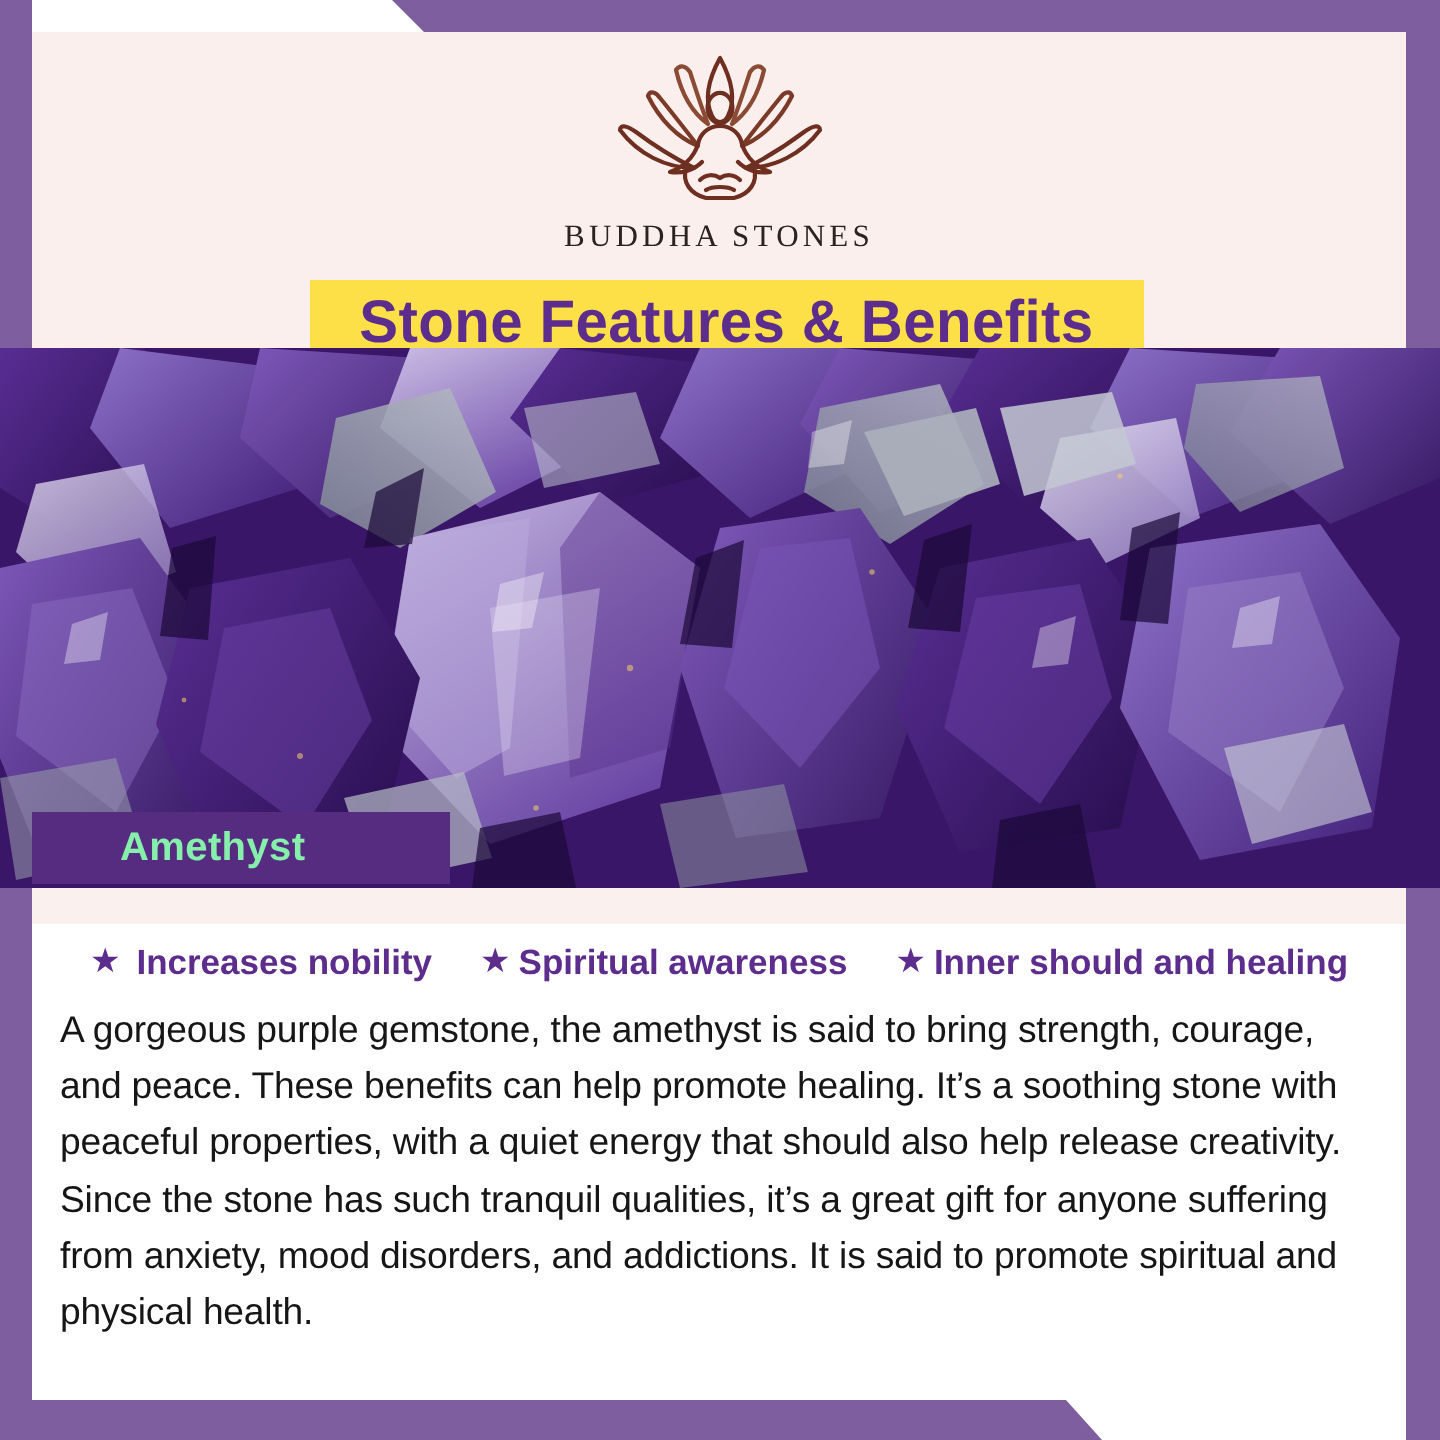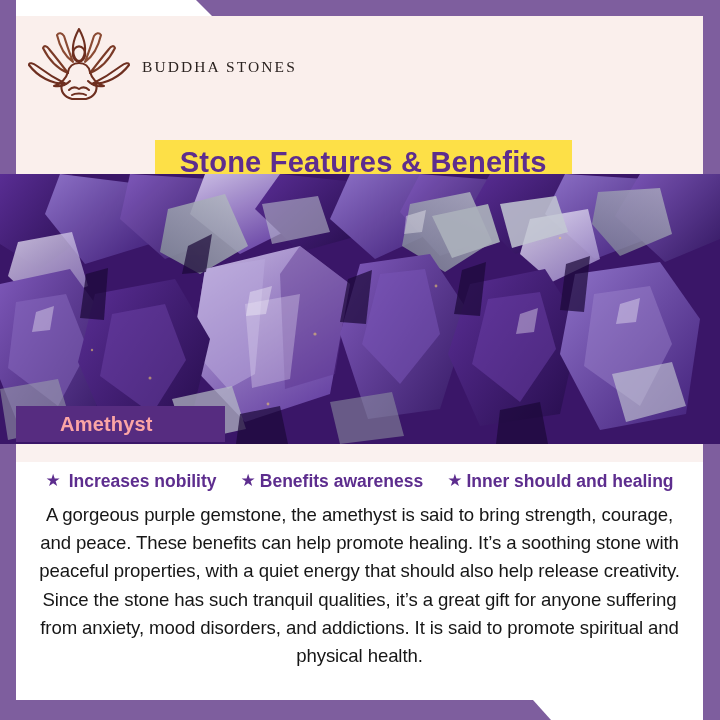--- a/index.html
+++ b/index.html
@@ -60,21 +60,21 @@
     top: 16px; left: 16px;
     width: 687px;
     height: 158px;
     background: #faefec;
     overflow: hidden;
   }
   .logo-wrap {
     position: absolute;
     top: 8px; left: 0; right: 0;
     display: flex;
-    flex-direction: row;
+    flex-direction: column;
     align-items: center;
   }
   .logo-mark {
     width: 126px;
     height: 84px;
     display: block;
   }
   .logo-word {
     margin-top: 2px;
     font-family: "Liberation Serif", serif;
@@ -126,21 +126,21 @@
     background: #562c80;
     display: flex;
     align-items: center;
     z-index: 5;
   }
   .stone-banner-label {
     margin-left: 44px;
     font-family: "Liberation Sans Narrow", "Liberation Sans", sans-serif;
     font-size: 20px;
     font-weight: 700;
-    color: #fca5a5;
+    color: #86efac;
     letter-spacing: 0.2px;
   }
 
   
   .pink-strip {
     position: absolute;
     top: 444px; left: 16px;
     width: 687px; height: 18px;
     background: #faf1ef;
   }
@@ -181,21 +181,21 @@
   }
   .benefit:first-child .benefit-label { margin-left: 4px; }
 
   .body-copy {
     margin: 9px 14px 0 14px;
     font-family: "Liberation Sans Narrow", "Liberation Sans", sans-serif;
     font-size: 18.6px;
     line-height: 28.2px;
     color: #161616;
     letter-spacing: -0.1px;
-    text-align: center;
+    text-align: left;
   }
 </style>
 </head>
 <body>
 
 <div id="page">
 
   <div class="frame-bottom-fill"></div>
   <div class="frame-left"></div>
   <div class="frame-right"></div>
@@ -352,21 +352,21 @@
   <div class="pink-strip"></div>
 
   <div class="content">
     <div class="benefits">
       <div class="benefit">
         <span class="star">★</span>
         <span class="benefit-label">Increases nobility</span>
       </div>
       <div class="benefit">
         <span class="star">★</span>
-        <span class="benefit-label">Benefits awareness</span>
+        <span class="benefit-label">Spiritual awareness</span>
       </div>
       <div class="benefit">
         <span class="star">★</span>
         <span class="benefit-label">Inner should and healing</span>
       </div>
     </div>
 
     <p class="body-copy">A gorgeous purple gemstone, the amethyst is said to bring strength, courage, and peace. These benefits can help promote healing. It’s a soothing stone with peaceful properties, with a quiet energy that should also help release creativity. Since the stone has such tranquil qualities, it’s a great gift for anyone suffering from anxiety, mood disorders, and addictions. It is said to promote spiritual and physical health.</p>
   </div>
 

